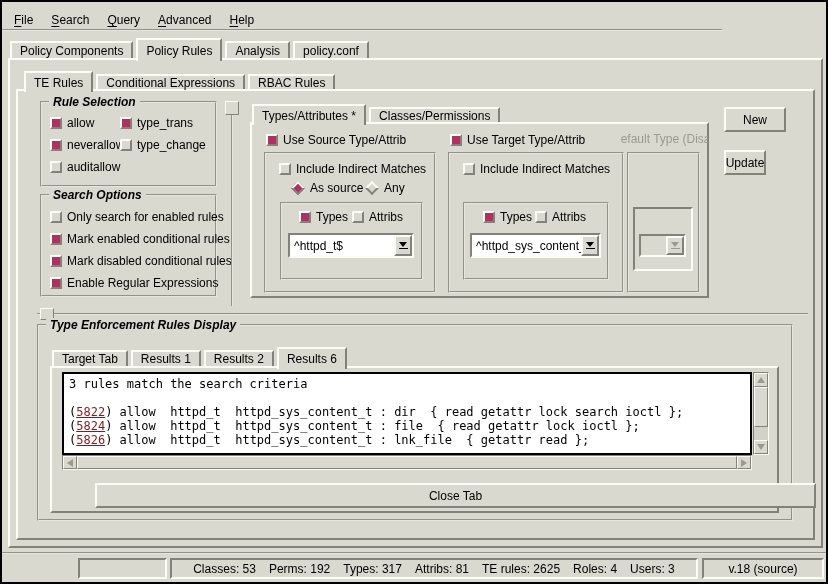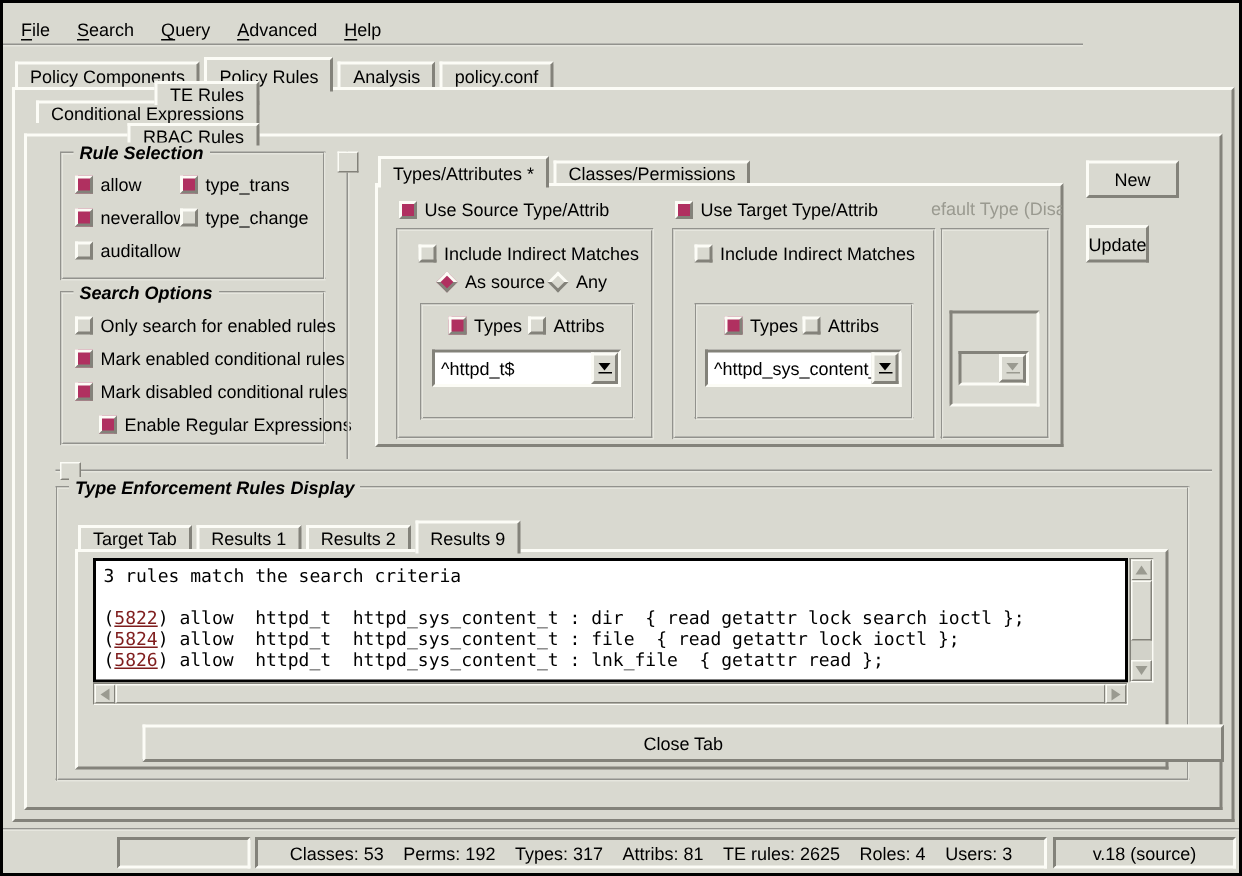--- a/index.html
+++ b/index.html
@@ -104,21 +104,21 @@
     <div class="tab inactive">
         <span>Analysis</span>
       </div>
     <div class="tab inactive">
         <span>policy.conf</span>
       </div>
   </div>
 
   <div class="abs raised" style="left:14px;top:87px;width:799px;height:451px;"></div>
 
-  <div class="abs tabrow" style="left:22px;top:52px;height:19px;flex-direction:column;">
+  <div class="abs tabrow" style="left:22px;top:68px;height:19px;">
     <div class="tab active" style="height:21px;margin-bottom:-3px;">
         <span>TE Rules</span>
       </div>
     <div class="tab inactive" style="height:15px;">
         <span>Conditional Expressions</span>
       </div>
     <div class="tab inactive" style="height:15px;">
         <span>RBAC Rules</span>
       </div>
   </div>
@@ -154,21 +154,21 @@
         <span>Only search for enabled rules</span>
       </span>
     <span class="cb on" style="left:8px;top:35px;">
       <span class="ind"></span>
         <span>Mark enabled conditional rules</span>
       </span>
     <span class="cb on" style="left:8px;top:57px;">
       <span class="ind"></span>
         <span>Mark disabled conditional rules</span>
       </span>
-    <span class="cb on" style="left:24px;top:79px;">
+    <span class="cb on" style="left:8px;top:79px;">
       <span class="ind"></span>
         <span>Enable Regular Expressions</span>
       </span>
   </div>
 
   <div class="abs sash-vline" style="left:229px;top:99px;height:205px;width:2px;"></div>
   <div class="abs sash-grip" style="left:223px;top:99px;width:14px;height:14px;"></div>
 
   <div class="abs raised" style="left:248px;top:120px;width:459px;height:176px;"></div>
   <div class="abs tabrow" style="left:250px;top:101px;height:19px;">
@@ -272,21 +272,21 @@
     <div class="tab inactive" style="height:16px;">
         <span>Target Tab</span>
       </div>
     <div class="tab inactive" style="height:16px;">
         <span>Results 1</span>
       </div>
     <div class="tab inactive" style="height:16px;">
         <span>Results 2</span>
       </div>
     <div class="tab active" style="height:22px;margin-bottom:-3px;">
-        <span>Results 9</span>
+        <span>Results 6</span>
       </div>
   </div>
 
   <div class="abs textarea" style="left:60px;top:370px;width:690px;height:83px;" id="results-lines">
       <div class="tl">3 rules match the search criteria</div>
       <div class="tl"> </div>
       <div class="tl">(<a>5822</a>) allow  httpd_t  httpd_sys_content_t : dir  { read getattr lock search ioctl };</div>
       <div class="tl">(<a>5824</a>) allow  httpd_t  httpd_sys_content_t : file  { read getattr lock ioctl };</div>
       <div class="tl">(<a>5826</a>) allow  httpd_t  httpd_sys_content_t : lnk_file  { getattr read };</div>
     </div>

